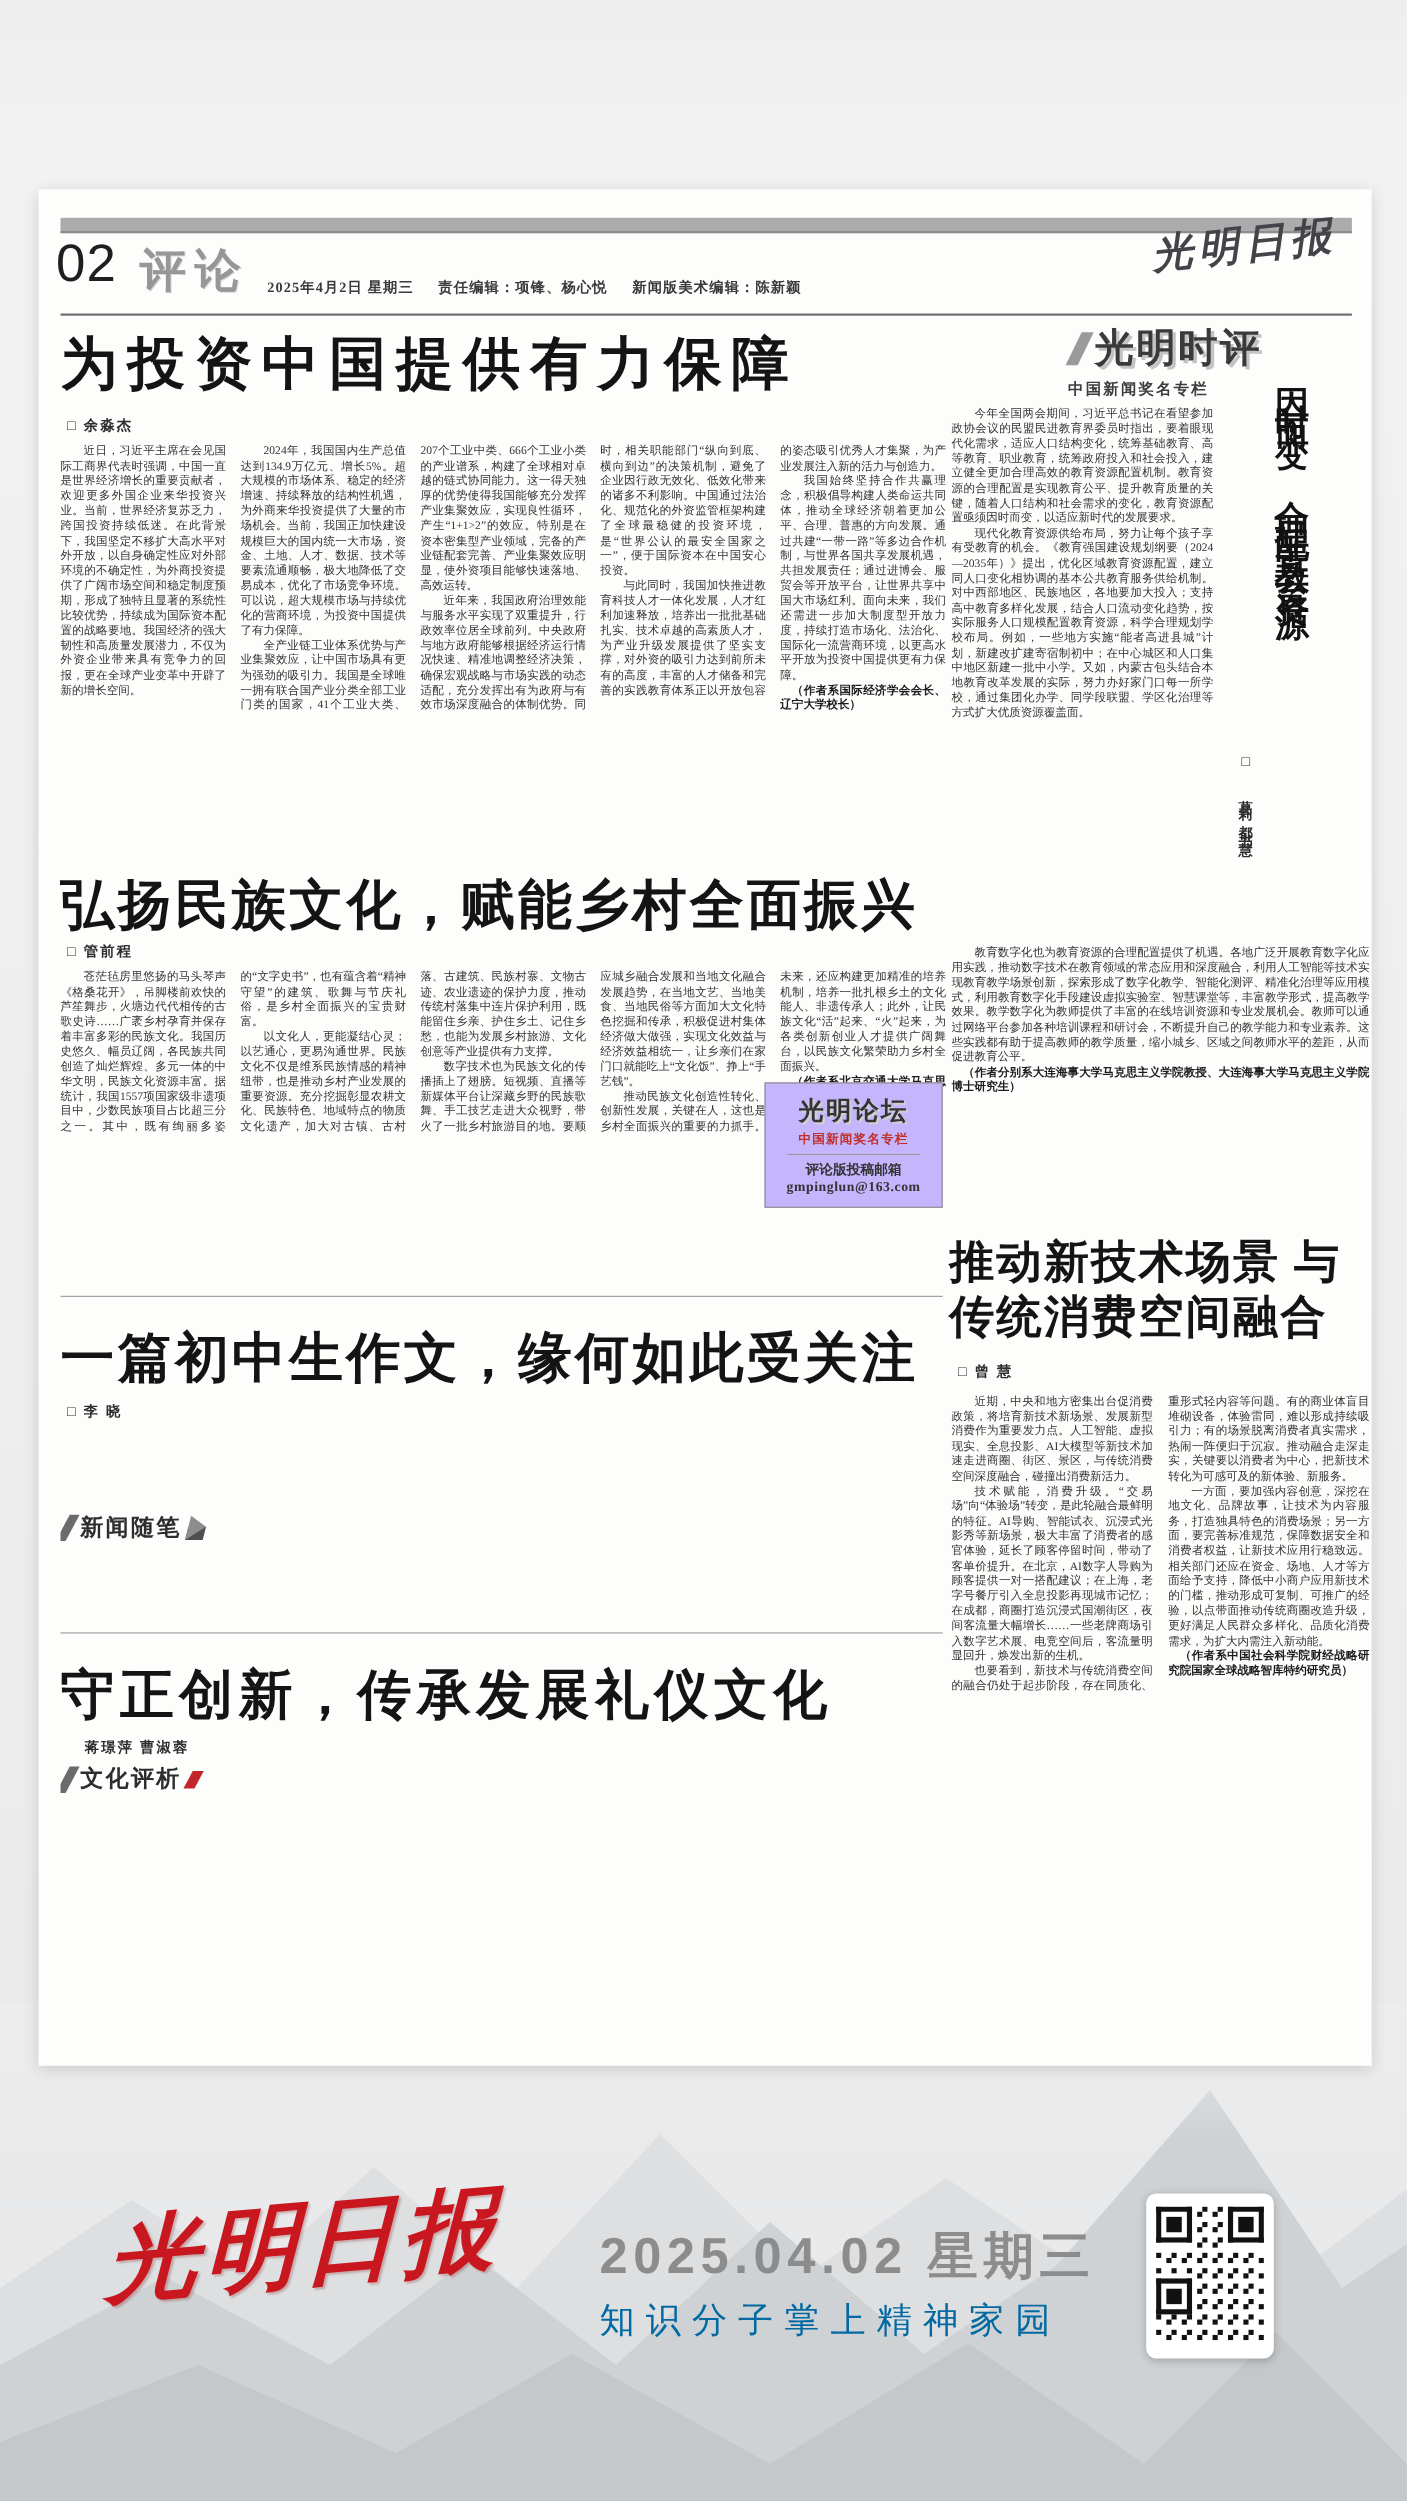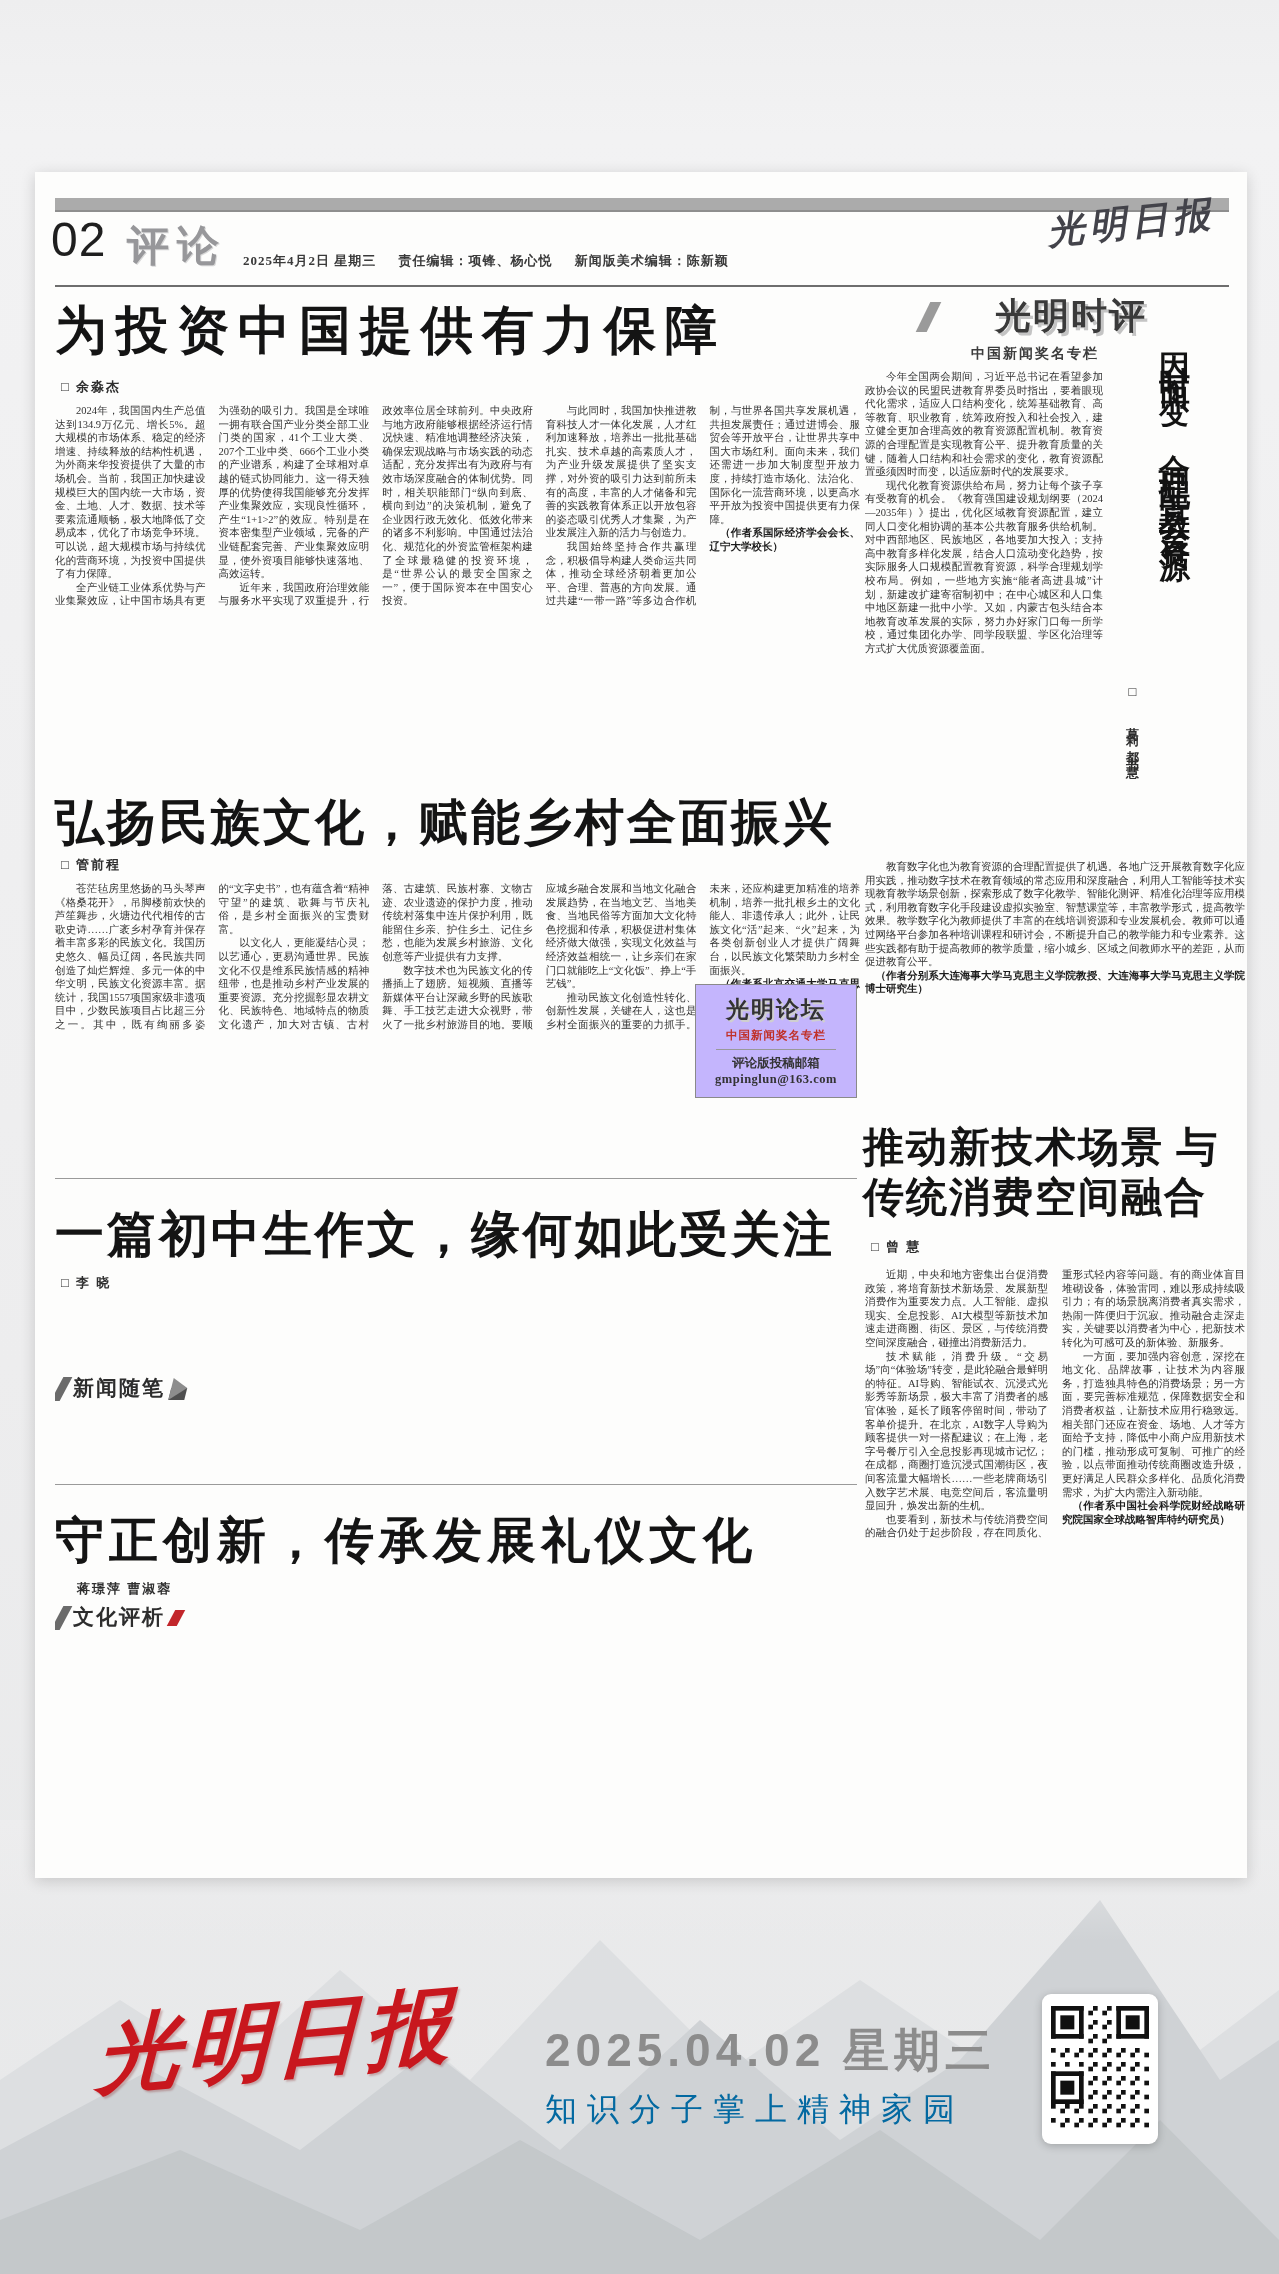--- a/index.html
+++ b/index.html
@@ -50,21 +50,21 @@
 
   
   .colbadge{display:flex;align-items:center;margin:2px 4px 10px 2px;break-inside:avoid;}
   .colbadge .slash{width:9px;height:24px;background:#6b6b6b;transform:skewX(-28deg);margin-right:7px;}
   .colbadge .txt{font-size:21px;font-weight:900;color:#2d2d2d;letter-spacing:2px;white-space:nowrap;}
   .colbadge .ribbon{width:0;height:0;border-left:16px solid #8d8d8d;border-top:10px solid transparent;border-bottom:12px solid #4f4f4f;margin-left:6px;transform:skewX(-14deg);}
   .colbadge .red{width:10px;height:16px;background:#c2262b;transform:skewX(-28deg);margin-left:6px;}
 
   
   #sp-badge{left:888px;top:120px;width:224px;text-align:center;}
-  .bigbadge-row{display:flex;align-items:center;justify-content:space-between;}
+  .bigbadge-row{display:flex;align-items:center;justify-content:flex-end;}
   .bigbadge-slash{width:11px;height:30px;background:#9a9a9a;transform:skewX(-26deg);margin-right:8px;}
   .bigbadge-txt{font-size:36px;font-weight:900;color:#3a3a3a;letter-spacing:2px;text-shadow:3px 3px 0 #c4c4c4;white-space:nowrap;}
   .bigbadge-sub{font-size:14px;font-weight:900;color:#3d3d3d;letter-spacing:2px;margin-top:4px;}
   #sp-colA{left:830px;top:198px;width:238px;height:474px;}
   #sp-vert-title{left:1118px;top:156px;height:580px;writing-mode:vertical-rl;font-size:31px;font-weight:900;color:#121212;letter-spacing:14px;}
   #sp-vert-byline{left:1088px;top:512px;height:200px;writing-mode:vertical-rl;font-size:13px;font-weight:700;color:#2c2c2c;letter-spacing:7px;}
   #sp-bottom{left:830px;top:688px;width:380px;height:214px;}
 
   
   #luntan{left:660px;top:812px;width:162px;height:114px;background:#c4b5fd;border:1px solid #8a8a8a;text-align:center;padding-top:9px;box-sizing:border-box;}
@@ -111,20 +111,21 @@
     <span>2025年4月2日  星期三</span>
     <span>责任编辑：项锋、杨心悦</span>
     <span>新闻版美术编辑：陈新颖</span>
   </div>
   <div class="abs masthead-top">光明日报</div>
   <div class="abs hrule"></div>
 
   <div class="abs art-title" id="a1-title">为投资中国提供有力保障</div>
   <div class="abs byline" id="a1-byline">□ 余淼杰</div>
   <div class="abs body-cols cols5 bold-last" id="a1-body">
+      <p class="para">近日，习近平主席在会见国际工商界代表时强调，中国一直是世界经济增长的重要贡献者，欢迎更多外国企业来华投资兴业。当前，世界经济复苏乏力，跨国投资持续低迷。在此背景下，我国坚定不移扩大高水平对外开放，以自身确定性应对外部环境的不确定性，为外商投资提供了广阔市场空间和稳定制度预期，形成了独特且显著的系统性比较优势，持续成为国际资本配置的战略要地。我国经济的强大韧性和高质量发展潜力，不仅为外资企业带来具有竞争力的回报，更在全球产业变革中开辟了新的增长空间。</p>
       <p class="para">2024年，我国国内生产总值达到134.9万亿元、增长5%。超大规模的市场体系、稳定的经济增速、持续释放的结构性机遇，为外商来华投资提供了大量的市场机会。当前，我国正加快建设规模巨大的国内统一大市场，资金、土地、人才、数据、技术等要素流通顺畅，极大地降低了交易成本，优化了市场竞争环境。可以说，超大规模市场与持续优化的营商环境，为投资中国提供了有力保障。</p>
       <p class="para">全产业链工业体系优势与产业集聚效应，让中国市场具有更为强劲的吸引力。我国是全球唯一拥有联合国产业分类全部工业门类的国家，41个工业大类、207个工业中类、666个工业小类的产业谱系，构建了全球相对卓越的链式协同能力。这一得天独厚的优势使得我国能够充分发挥产业集聚效应，实现良性循环，产生“1+1&gt;2”的效应。特别是在资本密集型产业领域，完备的产业链配套完善、产业集聚效应明显，使外资项目能够快速落地、高效运转。</p>
       <p class="para">近年来，我国政府治理效能与服务水平实现了双重提升，行政效率位居全球前列。中央政府与地方政府能够根据经济运行情况快速、精准地调整经济决策，确保宏观战略与市场实践的动态适配，充分发挥出有为政府与有效市场深度融合的体制优势。同时，相关职能部门“纵向到底、横向到边”的决策机制，避免了企业因行政无效化、低效化带来的诸多不利影响。中国通过法治化、规范化的外资监管框架构建了全球最稳健的投资环境，是“世界公认的最安全国家之一”，便于国际资本在中国安心投资。</p>
       <p class="para">与此同时，我国加快推进教育科技人才一体化发展，人才红利加速释放，培养出一批批基础扎实、技术卓越的高素质人才，为产业升级发展提供了坚实支撑，对外资的吸引力达到前所未有的高度，丰富的人才储备和完善的实践教育体系正以开放包容的姿态吸引优秀人才集聚，为产业发展注入新的活力与创造力。</p>
       <p class="para">我国始终坚持合作共赢理念，积极倡导构建人类命运共同体，推动全球经济朝着更加公平、合理、普惠的方向发展。通过共建“一带一路”等多边合作机制，与世界各国共享发展机遇，共担发展责任；通过进博会、服贸会等开放平台，让世界共享中国大市场红利。面向未来，我们还需进一步加大制度型开放力度，持续打造市场化、法治化、国际化一流营商环境，以更高水平开放为投资中国提供更有力保障。</p>
       <p class="para">（作者系国际经济学会会长、辽宁大学校长）</p>
     </div>
 
   <div class="abs art-title" id="a2-title">弘扬民族文化，赋能乡村全面振兴</div>
   <div class="abs byline" id="a2-byline">□ 管前程</div>

